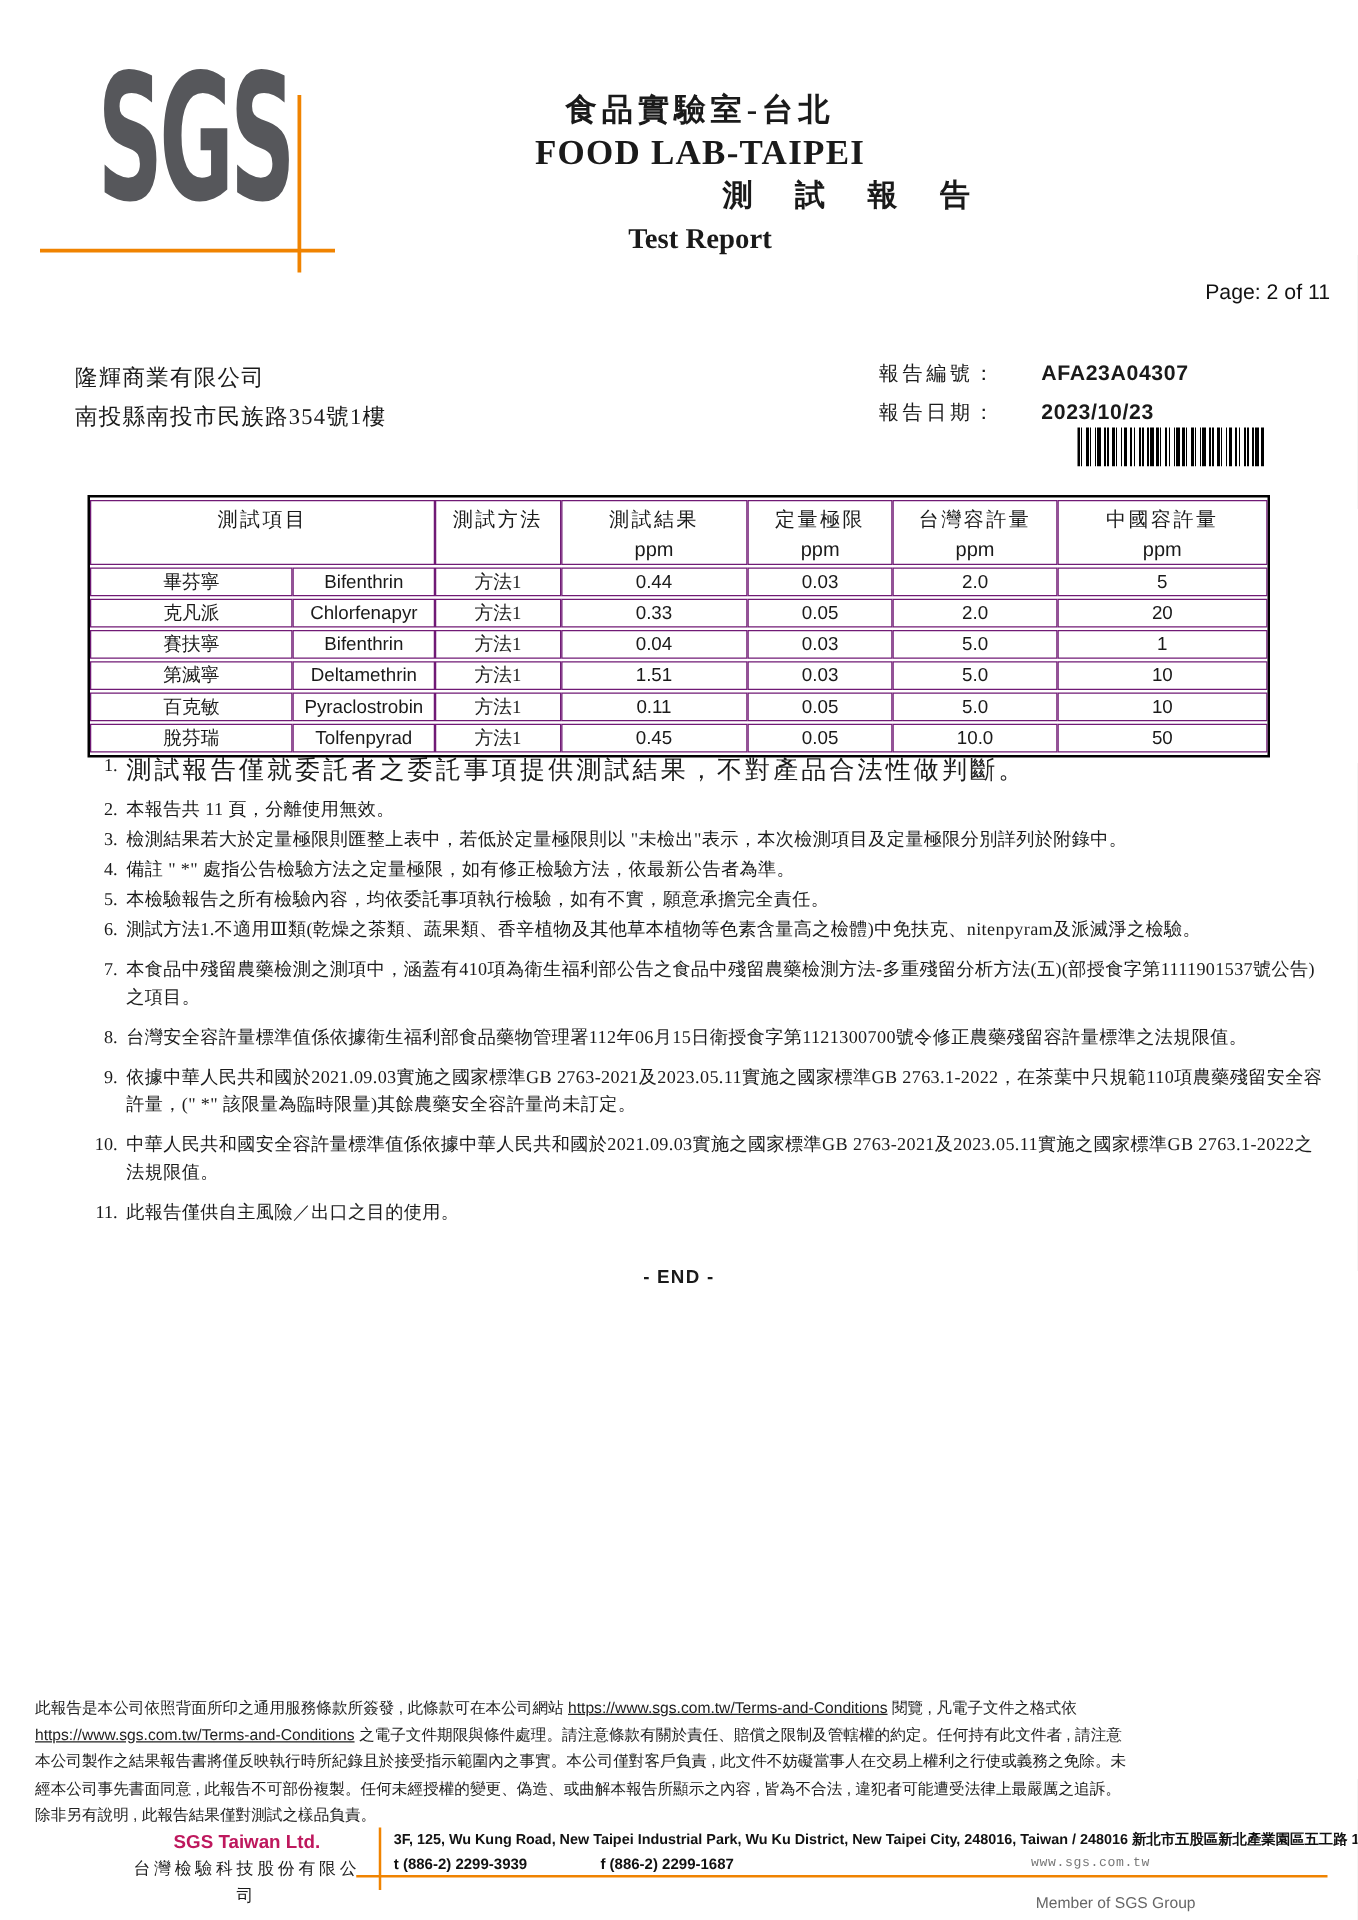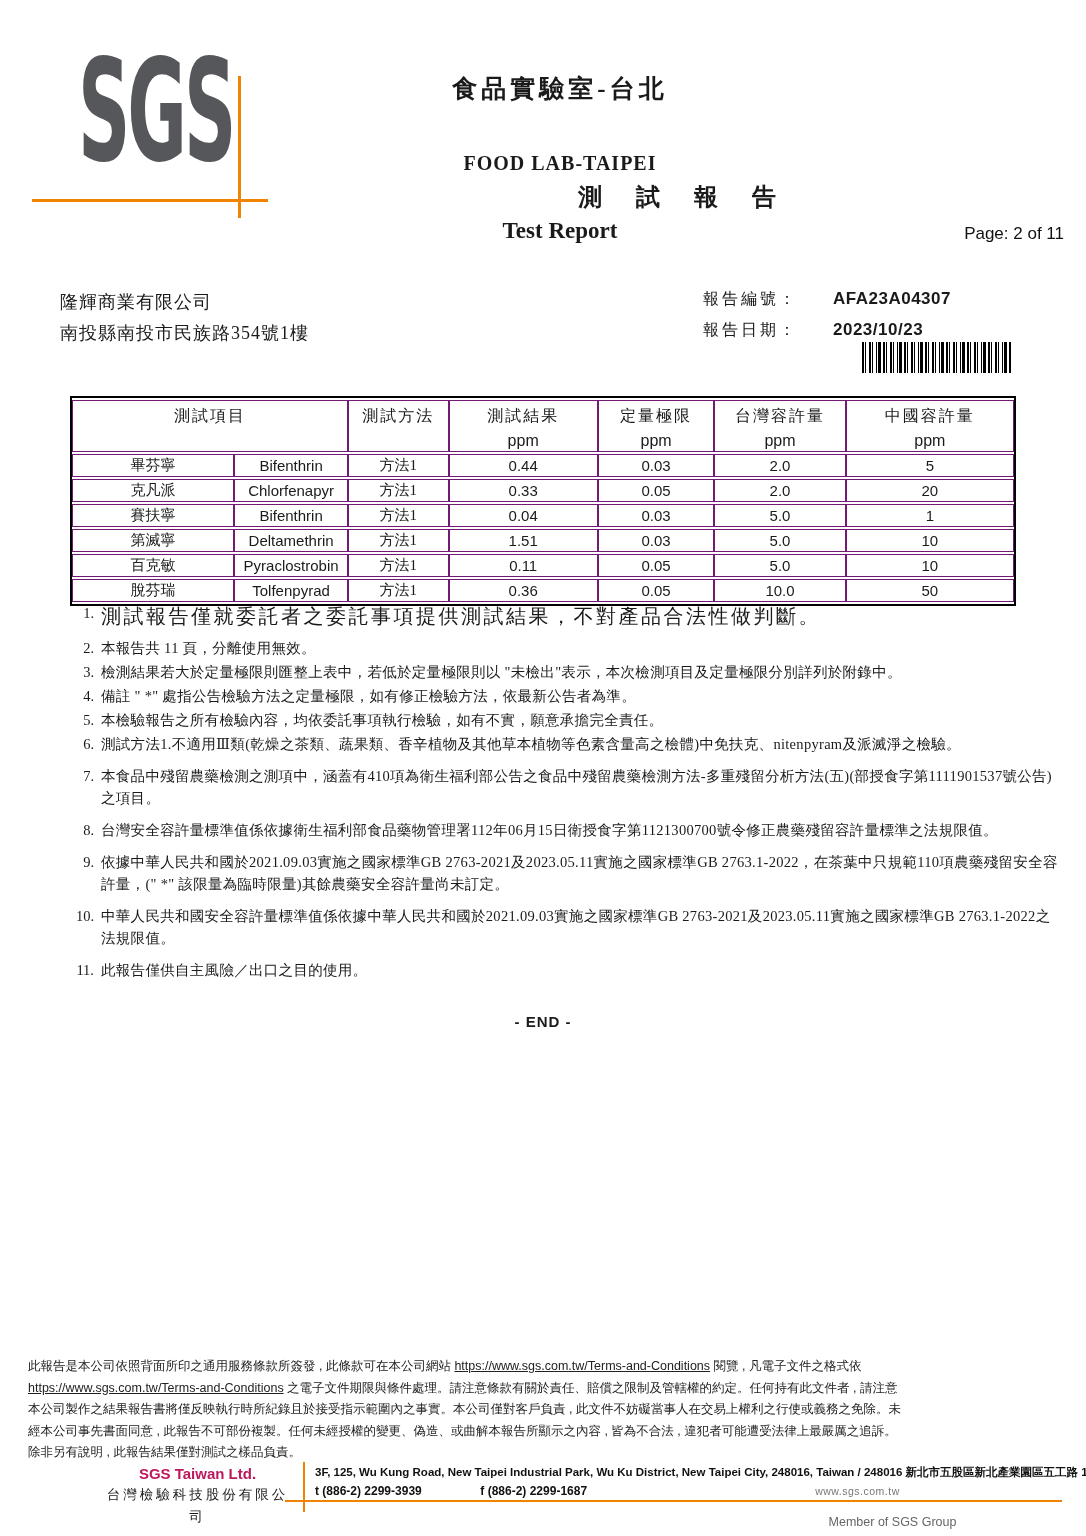--- a/index.html
+++ b/index.html
@@ -11,21 +11,21 @@
   .logo{position:absolute;left:32px;top:70px;width:260px;height:160px;}
   .logo-text{
     position:absolute;left:46px;top:-28px;font-family:"DejaVu Sans","Liberation Sans",sans-serif;
     font-weight:bold;font-size:140px;line-height:1;color:#56575b;letter-spacing:-6px;
     transform:scaleX(.52);transform-origin:left top;
   }
   .logo-hline{position:absolute;left:0px;top:129px;width:236px;height:3px;background:#f08300;}
   .logo-vline{position:absolute;left:206px;top:6px;width:3px;height:142px;background:#f08300;}
   .title-block{position:absolute;left:330px;top:72px;width:460px;text-align:center;}
   .title-zh{font-size:25px;font-weight:bold;letter-spacing:4px;line-height:34px;}
-  .title-en{font-size:20px;font-weight:bold;letter-spacing:1px;line-height:34px;margin-top:40px;}
+  .title-en{font-size:28px;font-weight:bold;letter-spacing:1px;line-height:34px;}
   .title-zh2{font-size:24px;font-weight:bold;letter-spacing:14px;line-height:34px;text-indent:14px;text-align:right;}
   .title-en2{font-size:23px;font-weight:bold;line-height:34px;}
   .page-label{
     position:absolute;right:42px;top:224px;font-family:"Liberation Sans",sans-serif;
     font-size:17px;color:#111;
   }
   
   .client{position:absolute;left:60px;top:287px;font-size:18px;line-height:31px;letter-spacing:1px;}
   .meta{position:absolute;left:703px;top:289px;font-size:16px;}
   .meta-row{height:31px;}
@@ -79,22 +79,22 @@
     font-family:"Liberation Sans",sans-serif;font-weight:bold;font-size:15px;color:#be185d;line-height:20px;
   }
   .f-company-zh{font-size:13.5px;letter-spacing:3px;line-height:22px;}
   .f-vline{position:absolute;left:303px;top:1462px;width:2px;height:50px;background:#f08300;}
   .f-hline{position:absolute;left:285px;top:1500px;width:777px;height:2px;background:#f08300;}
   .f-address{position:absolute;left:315px;top:1464px;width:745px;font-family:"Liberation Sans",sans-serif;}
   .f-addr-line{font-size:11.5px;font-weight:bold;white-space:nowrap;line-height:16px;color:#111;}
   .f-phones{font-size:12px;font-weight:bold;margin-top:4px;color:#111;}
   .f-tel{display:inline-block;width:162px;}
   .f-web{
-    position:absolute;left:795px;top:1485px;width:125px;text-align:center;
-    font-family:Liberation Sans, sans-serif;font-size:10.5px;color:#777;letter-spacing:.5px;
+    position:absolute;left:795px;top:1485px;width:125px;text-align:right;
+    font-family:Liberation Mono, monospace;font-size:10.5px;color:#777;letter-spacing:.5px;
   }
   .f-member{
     position:absolute;left:805px;top:1515px;width:175px;text-align:center;
     font-family:"Liberation Sans",sans-serif;font-size:12.5px;color:#666;
   }
 </style>
 </head>
 <body>
 
 <div class="page">
@@ -208,21 +208,21 @@
       <td>方法1</td>
       <td class="num">0.11</td>
       <td class="num">0.05</td>
       <td class="num">5.0</td>
       <td class="num">10</td>
     </tr>
     <tr>
       <td>脫芬瑞</td>
       <td class="en">Tolfenpyrad</td>
       <td>方法1</td>
-      <td class="num">0.36</td>
+      <td class="num">0.45</td>
       <td class="num">0.05</td>
       <td class="num">10.0</td>
       <td class="num">50</td>
     </tr>
   </tbody>
     </table>
 
   <div class="notes">
     <div class="note big">
       <span class="no">1.</span>

